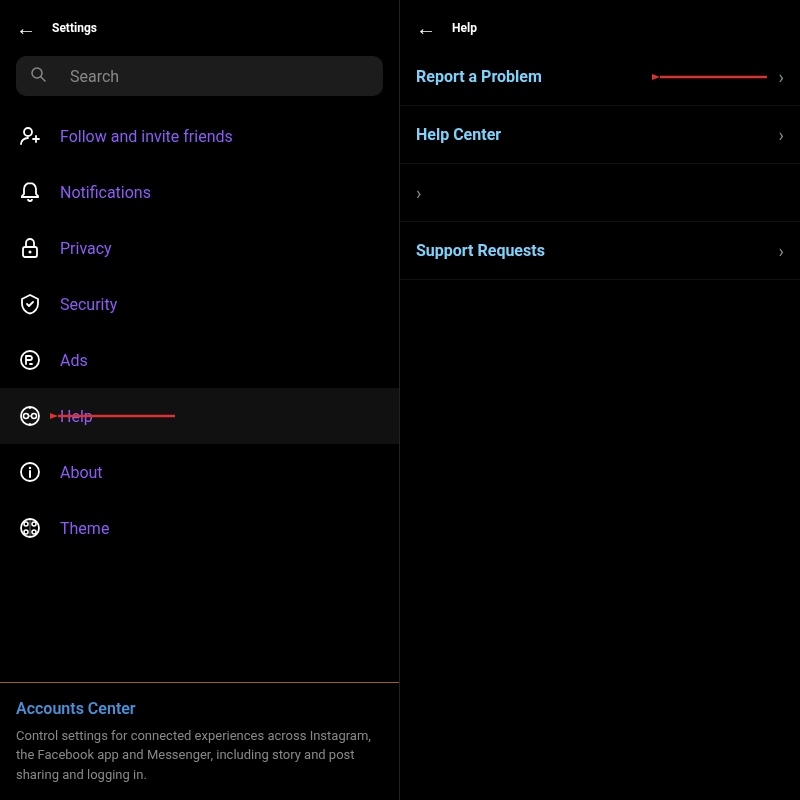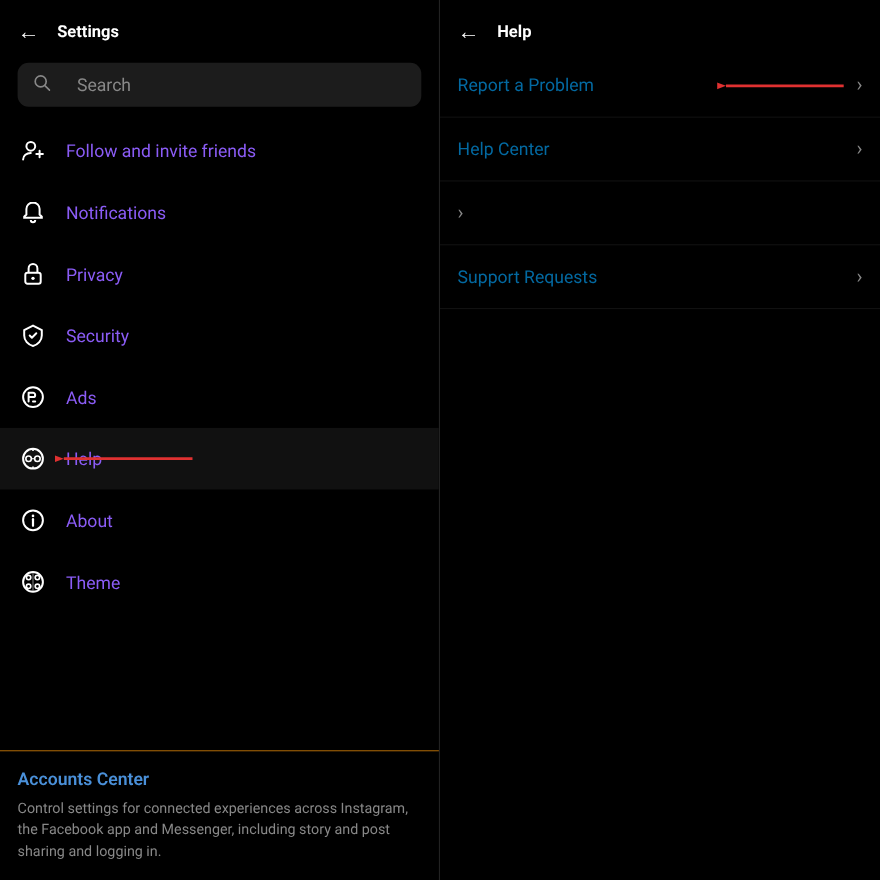--- a/index.html
+++ b/index.html
@@ -31,21 +31,21 @@
     }
 
     .back-arrow {
       color: #fff;
       font-size: 20px;
       cursor: pointer;
     }
 
     .panel-title {
       color: #fff;
-      font-size: 15px;
+      font-size: 12px;
       font-weight: 700;
     }
 
     .search-bar {
       margin: 8px 16px 12px 16px;
       background: #1c1c1c;
       border-radius: 10px;
       display: flex;
       align-items: center;
       padding: 10px 14px;
@@ -135,23 +135,23 @@
       display: flex;
       align-items: center;
       justify-content: space-between;
       padding: 18px 16px;
       cursor: pointer;
       border-bottom: 1px solid #111;
       position: relative;
     }
 
     .help-menu-label {
-      color: #0369a1;
+      color: #7dd3fc;
       font-size: 16px;
-      font-weight: 400;
+      font-weight: 700;
     }
 
     .chevron-right {
       color: #888;
       font-size: 18px;
     }
 
   </style>
 </head>
 <body>

